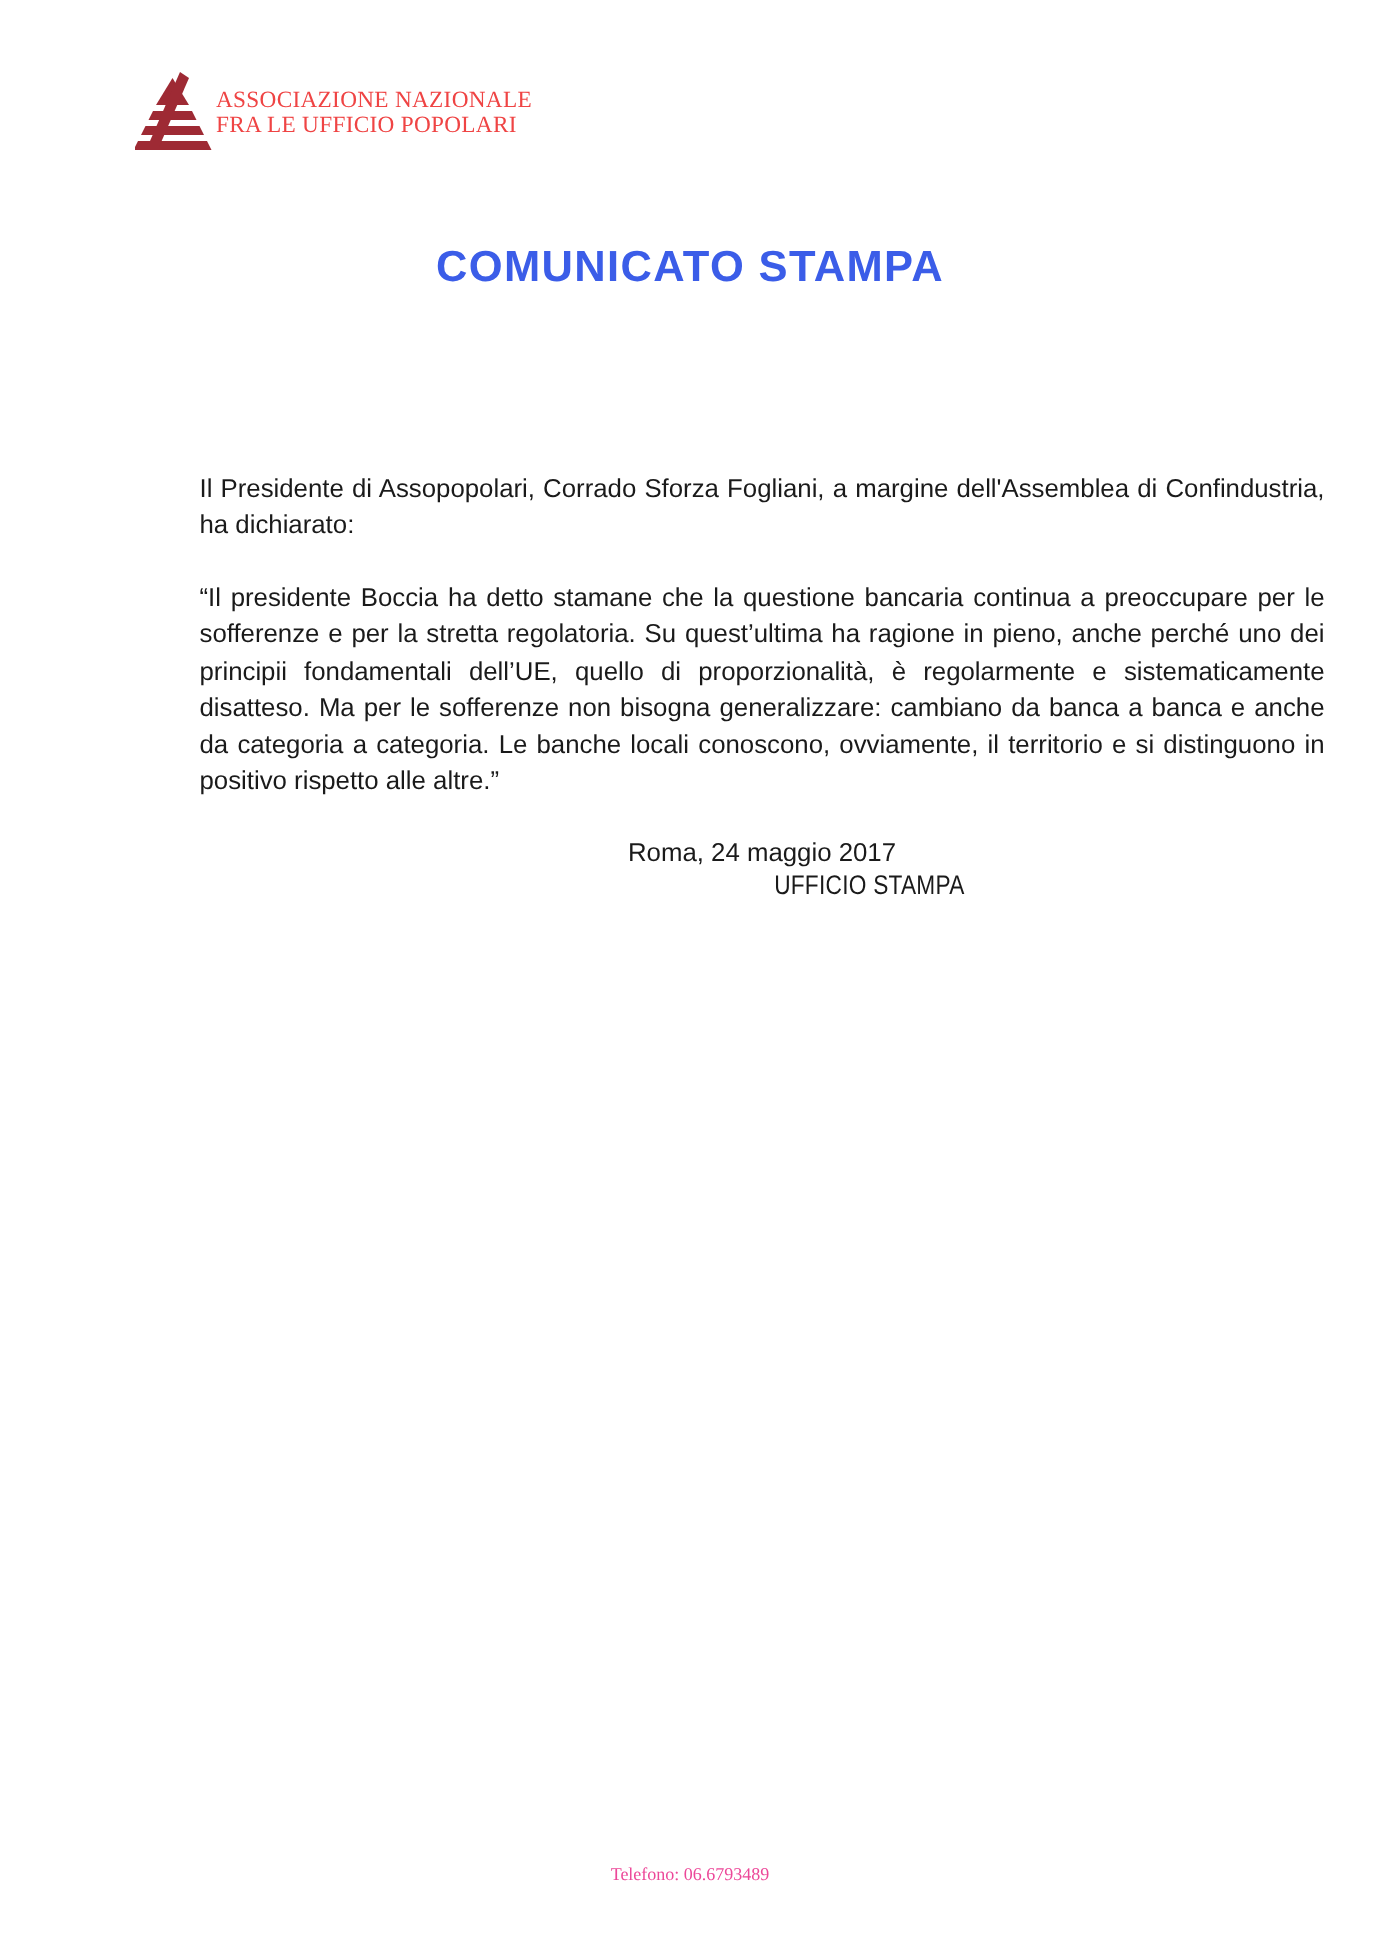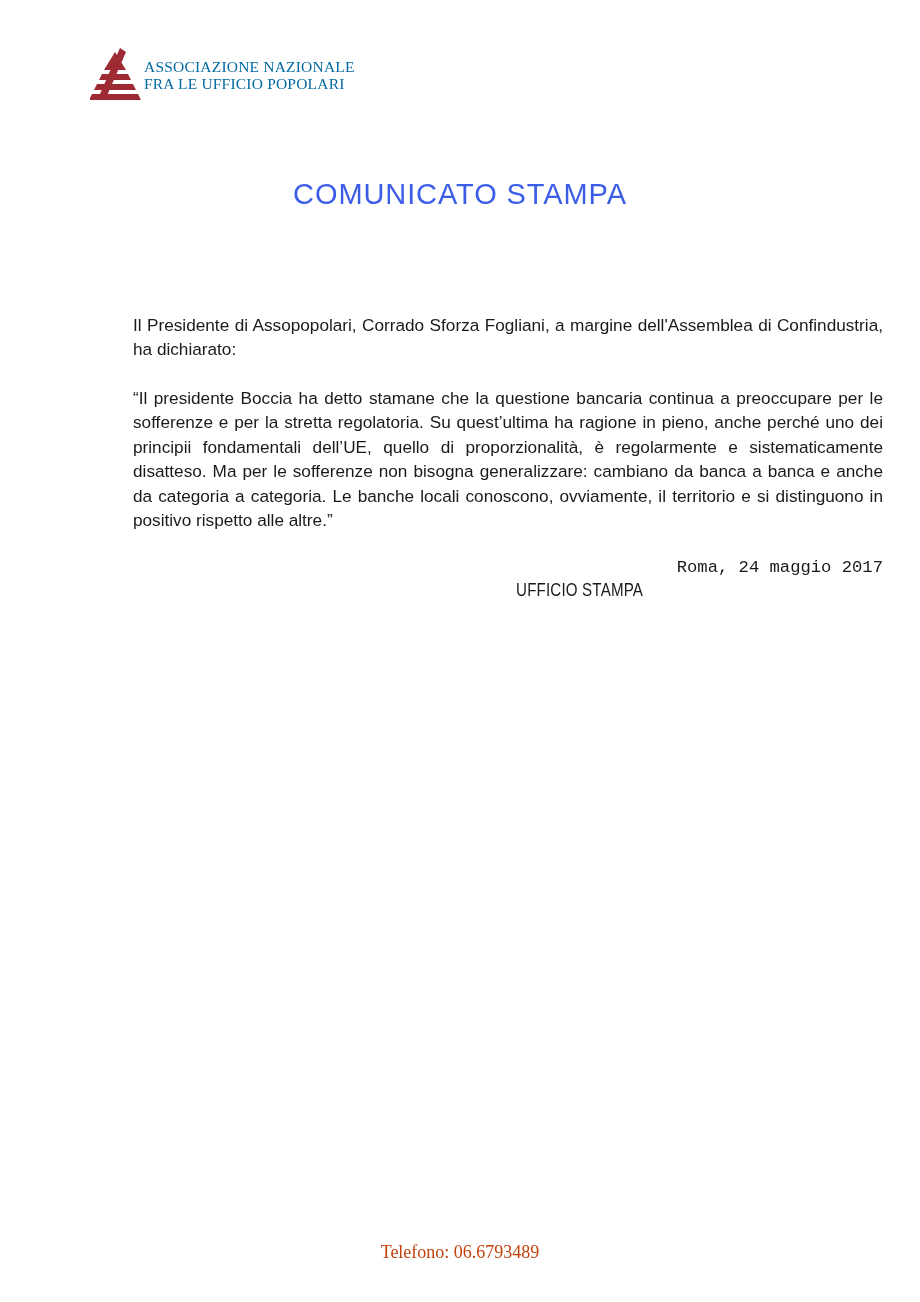--- a/index.html
+++ b/index.html
@@ -32,39 +32,39 @@
   .logo-mark {
     width: 52px;
     height: 58px;
     flex: 0 0 auto;
     display: block;
   }
   .logo-text {
     margin-left: 2px;
     margin-top: 13px;
     font-family: "Liberation Serif", serif;
-    color: #0369a1;
+    color: #ef4444;
     line-height: 1.07;
     letter-spacing: 0.2px;
   }
   .logo-line {
     display: block;
     font-size: 15.5px;
     white-space: nowrap;
   }
 
   
   .doc-title {
     position: absolute;
     left: 0;
-    top: 178px;
+    top: 162px;
     width: 920px;
     text-align: center;
     font-family: "Liberation Sans", sans-serif;
-    font-weight: normal;
+    font-weight: bold;
     font-size: 29px;
     letter-spacing: 0.9px;
     color: #3b5de8;
   }
 
   
   .body-block {
     position: absolute;
     left: 85px;
     top: 313px;
@@ -72,22 +72,21 @@
     margin-left: 48px;
   }
   .para {
     font-size: 17.2px;
     line-height: 1.42;
     text-align: justify;
     margin: 0 0 24px 0;
     color: #1a1a1a;
   }
   .para-nojustify {
-    text-align: right;
-    font-family: Liberation Mono, monospace;
+    text-align: center;
   }
   .para.date-line {
     margin-bottom: 0;
   }
 
   
   .signature {
     position: absolute;
     left: 0;
     top: 580px;
@@ -107,22 +106,22 @@
   }
 
   
   .footer {
     position: absolute;
     left: 0;
     top: 1242px;
     width: 920px;
     text-align: center;
     font-family: "Liberation Serif", serif;
-    font-size: 18px;
-    color: #c2410c;
+    font-size: 12px;
+    color: #ec4899;
   }
 </style>
 </head>
 <body>
 
 <div class="page">
 
   <div class="letterhead">
     <svg class="logo-mark" viewBox="0 0 52 58" aria-hidden="true">
       <g fill="#9e2a34">

